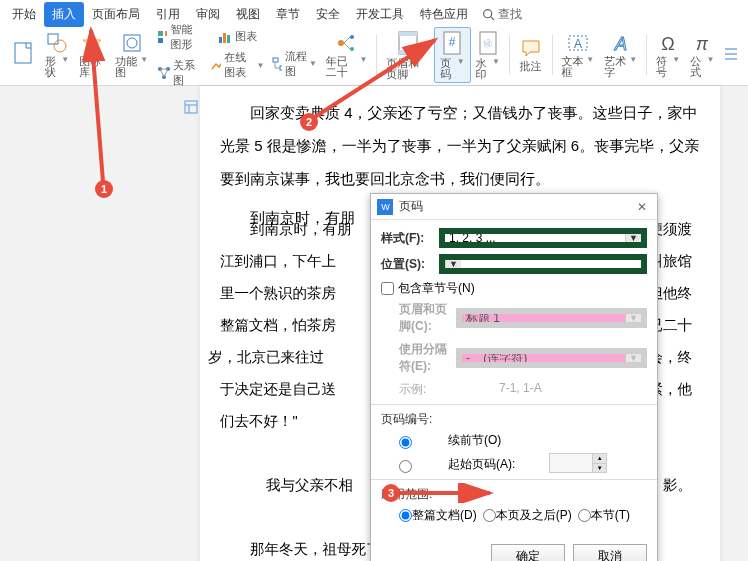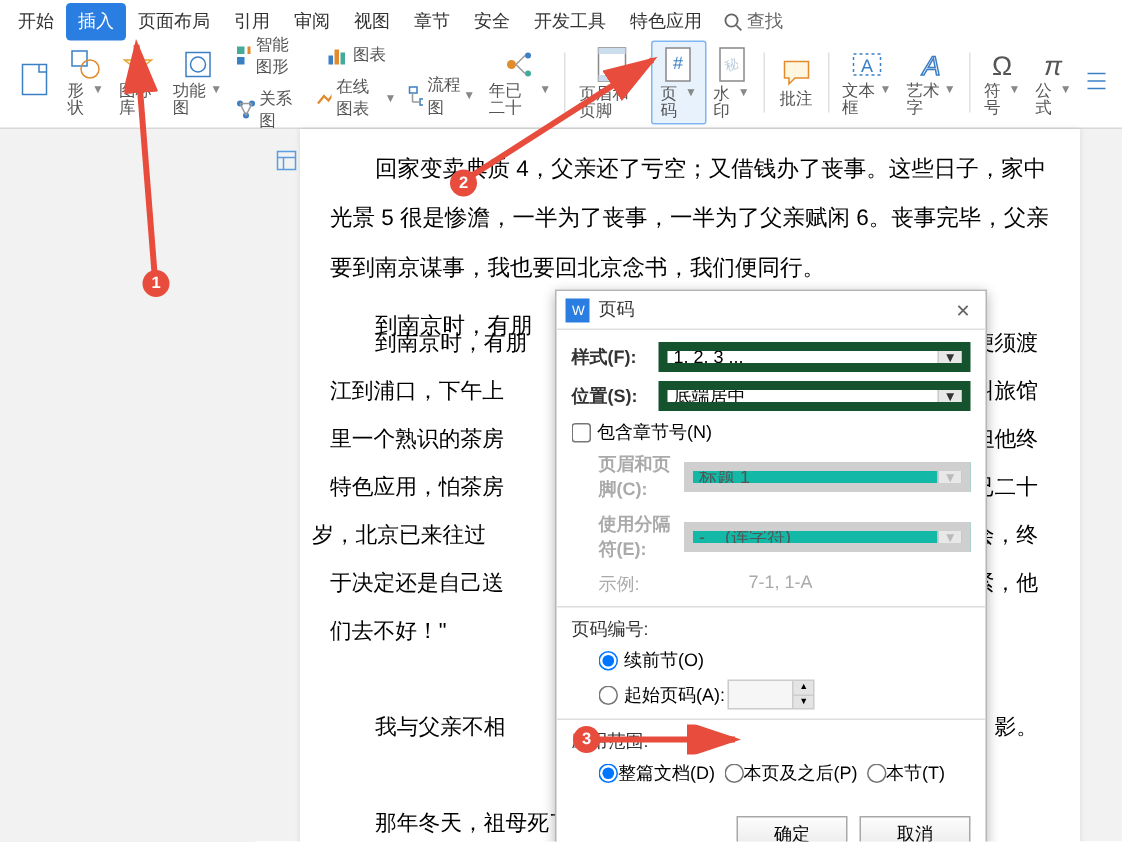--- a/index.html
+++ b/index.html
@@ -36,33 +36,33 @@
 .dialog-title { height: 26px; display: flex; align-items: center; padding: 0 6px; border-bottom: 1px solid #e0e0e0; }
 .dialog-title .icon { width: 16px; height: 16px; background: #2a7de1; display: flex; align-items: center; justify-content: center; margin-right: 6px; }
 .dialog-title .title-text { flex: 1; color: #333; }
 .dialog-title .close { cursor: pointer; color: #666; padding: 0 4px; }
 .dialog-body { padding: 8px 10px; }
 .frow { display: flex; align-items: center; margin-bottom: 6px; }
 .frow .flbl { width: 58px; color: #333; font-weight: bold; }
 .frow.disabled .flbl, .frow.disabled .fctrl { color: #aaa; }
 .fctrl { flex: 1; }
 .combo { display: flex; border: 6px solid #14532d; height: 20px; background: #fff; }
-.combo.disabled { background: #14b8a6; border-color: #cfcfcf; color: #aaa; }
+.combo.disabled { background: #f9a8d4; border-color: #cfcfcf; color: #aaa; }
 .combo input { flex: 1; border: none; padding: 0 4px; font-size: 12px; outline: none; background: transparent; }
 .combo .cbtn { width: 16px; display: flex; align-items: center; justify-content: center; background: #e8e8e8; border-left: 1px solid #ccc; font-size: 9px; color: #333; }
 .combo.disabled .cbtn { color: #bbb; }
 .checkbox-row { display: flex; align-items: center; margin: 4px 0; }
 .checkbox-row input { margin-right: 4px; }
 .indent { margin-left: 18px; }
 .sample-row { display: flex; margin-bottom: 0; }
 .sample-row .lbl { width: 100px; color: #aaa; }
 .sample-row .val { color: #aaa; }
 .divider { height: 1px; background: #ddd; margin: 6px -10px; }
 .section-label { margin-bottom: 4px; color: #333; }
-.radio-row { display: flex; align-items: center; margin-bottom: 4px; }
+.radio-row { display: flex; align-items: flex-end; margin-bottom: 4px; gap: 32px; }
 .radio-row input[type=radio] { margin-right: 4px; }
 .radio-inline { display: flex; align-items: center; gap: 6px; }
 .radio-inline label { display: flex; align-items: center; }
 .spinner { display: inline-flex; border: 1px solid #ccc; height: 20px; background: #f6f6f6; margin-left: 2px; }
 .spinner input { width: 42px; border: none; padding: 0 3px; font-size: 12px; background: transparent; }
 .spinner .spins { display: flex; flex-direction: column; width: 14px; }
 .spinner .spins span { flex: 1; font-size: 6px; display: flex; align-items: center; justify-content: center; background: #e4e4e4; border-left: 1px solid #ccc; }
 .spinner .spins span:first-child { border-bottom: 1px solid #ccc; }
 .btns { display: flex; justify-content: flex-end; gap: 8px; padding: 8px 10px 10px; }
 .btn { width: 74px; height: 24px; border: 1px solid #a8a8a8; background: linear-gradient(#fdfdfd,#e8e8e8); font-size: 12px; cursor: pointer; }
@@ -303,28 +303,28 @@
     
   </div>
 </div>
 
 <div style="position:absolute;left:200px;top:86px;width:520px;font-family:SimSun,serif;font-size:14.5px;line-height:2.2;color:#000;z-index:5;pointer-events:none;">
   <div style="position:absolute;right:28px;top:128px">午便须渡</div>
   <div style="position:absolute;left:20px;top:160px">江到浦口，下午上</div>
   <div style="position:absolute;right:28px;top:160px">戋，叫旅馆</div>
   <div style="position:absolute;left:20px;top:192px">里一个熟识的茶房</div>
   <div style="position:absolute;right:28px;top:192px">册。但他终</div>
-  <div style="position:absolute;left:20px;top:224px">特色应用，怕茶房</div>
+  <div style="position:absolute;left:20px;top:224px">整篇文档，怕茶房</div>
   <div style="position:absolute;right:28px;top:224px">年已二十</div>
   <div style="position:absolute;left:8px;top:256px">岁，北京已来往过</div>
   <div style="position:absolute;right:28px;top:256px">了一会，终</div>
   <div style="position:absolute;left:20px;top:288px">于决定还是自己送</div>
   <div style="position:absolute;right:28px;top:288px">时不要紧，他</div>
   <div style="position:absolute;left:20px;top:320px">们去不好！"</div>
-  <div style="position:absolute;left:50px;top:384px">我与父亲不相</div>
+  <div style="position:absolute;left:66px;top:384px">我与父亲不相</div>
   <div style="position:absolute;right:28px;top:384px"> 影。</div>
   <div style="position:absolute;left:50px;top:448px">那年冬天，祖母死了，父亲的差使 1 也交卸了。正是祸不单行的</div>
   <div style="position:absolute;left:50px;top:128px">到南京时，有朋</div>
 </div>
 
 <div class="dialog" style="z-index:50">
   <div class="dialog-title">
     <div class="icon">
       <svg width="11" height="11">
           <rect width="11" height="11" fill="#2a7de1"></rect>
@@ -341,21 +341,20 @@
         <div class="combo">
           <input value="1, 2, 3 ..." style="">
           <div class="cbtn">▼</div>
         </div>
       </div>
     </div>
     <div class="frow">
       <span class="flbl">位置(S):</span>
       <div class="fctrl">
         <div class="combo">
-          <input value="底端居中" style="">
           <div class="cbtn">▼</div>
         </div>
       </div>
     </div>
     <div class="checkbox-row">
       <input type="checkbox" style="">
       <span>包含章节号(N)</span>
     </div>
     <div class="frow disabled indent">
       <span class="flbl" style="width:100px">页眉和页脚(C):</span>

